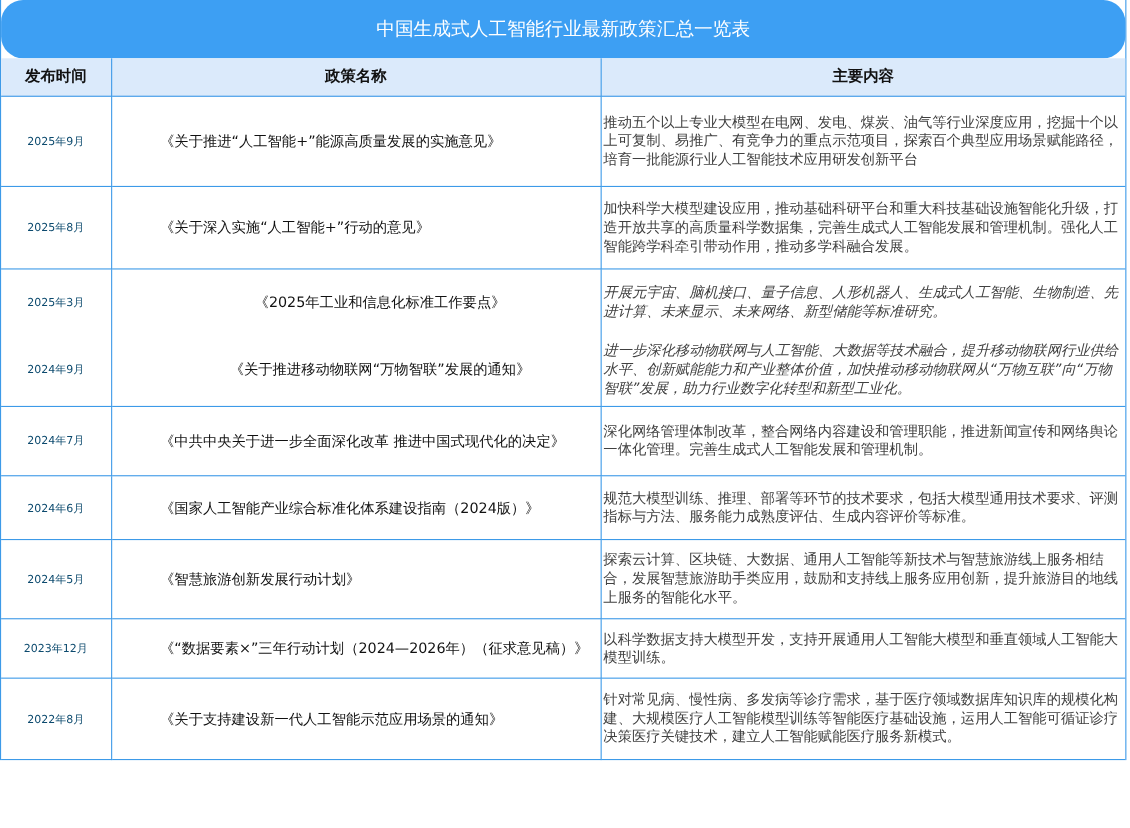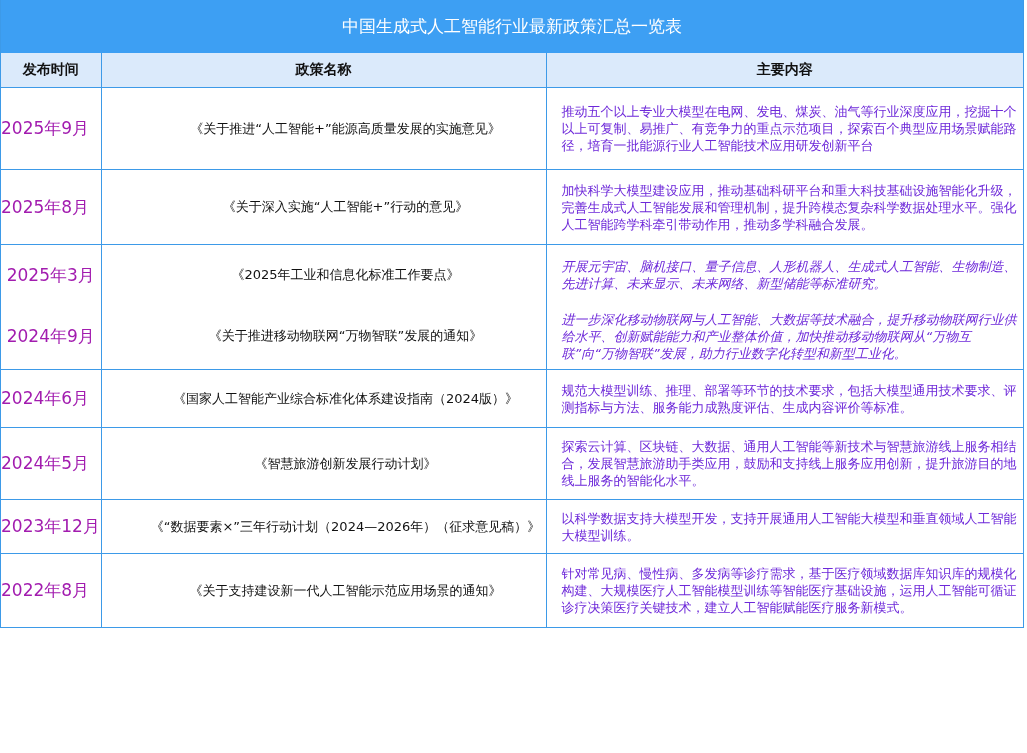--- a/index.html
+++ b/index.html
@@ -1,34 +1,34 @@
 <!DOCTYPE html>
 <html><head>
 <meta charset="utf-8">
 <style>
   html, body { margin: 0; padding: 0; background: #ffffff; }
   body { width: 1027px; height: 753px; overflow: hidden; font-family: "DejaVu Sans", "Liberation Sans", sans-serif; }
   .wrap { position: relative; width: 1024px; border-left: 1px solid #3d9ae8; border-right: 1px solid #3d9ae8; box-sizing: border-box; }
   .title-bar {
     height: 53px; background: #3d9ff3; color: #ffffff;
     display: flex; align-items: center; justify-content: center;
-    font-size: 17px; letter-spacing: 0px;
+    font-size: 17px; letter-spacing: 0px; border-radius: 20px;
   }
   table { border-collapse: collapse; width: 100%; table-layout: fixed; }
   th, td { border: 1px solid #3d9ae8; padding: 0; }
   tr.head th {
     background: #dbeafb; color: #111111; font-weight: bold;
     height: 34px; font-size: 14px; text-align: center; margin-top: 12px;
   }
   table tr:first-child th { border-top: none; }
   th:first-child, td:first-child { border-left: none; }
   th:last-child, td:last-child { border-right: none; }
-  td.date { text-align: left; font-size: 17px; color: #a21caf; }
-  td.name { text-align: center; font-size: 13px; color: #111; padding-left: 44px; }
-  td.content { text-align: left; font-size: 13px; color: #6d28d9; line-height: 17px; padding: 0 3px 0 15px; vertical-align: middle; }
+  td.date { text-align: center; font-size: 10px; color: #0c4a6e; }
+  td.name { text-align: left; font-size: 13px; color: #111; padding-left: 44px; }
+  td.content { text-align: left; font-size: 13px; color: #404040; line-height: 17px; padding: 0 3px 0 2px; vertical-align: middle; }
   .sub { display: flex; align-items: center; justify-content: center; }
   .sub-content { display: flex; align-items: center; font-style: italic; }
   .col1 { width: 100px; }
   .col2 { width: 445px; }
 </style>
 </head>
 <body>
 
 <div class="wrap">
   <div class="title-bar">中国生成式人工智能行业最新政策汇总一览表</div>
@@ -48,38 +48,43 @@
 
     <tr style="height:82px">
       <td class="date">2025年9月</td>
       <td class="name">《关于推进“人工智能+”能源高质量发展的实施意见》</td>
       <td class="content">推动五个以上专业大模型在电网、发电、煤炭、油气等行业深度应用，挖掘十个以上可复制、易推广、有竞争力的重点示范项目，探索百个典型应用场景赋能路径，培育一批能源行业人工智能技术应用研发创新平台</td>
     </tr>
 
     <tr style="height:75px">
       <td class="date">2025年8月</td>
       <td class="name">《关于深入实施“人工智能+”行动的意见》</td>
-      <td class="content">加快科学大模型建设应用，推动基础科研平台和重大科技基础设施智能化升级，完善生成式人工智能发展和管理机制，提升跨模态复杂科学数据处理水平。强化人工智能跨学科牵引带动作用，推动多学科融合发展。</td>
+      <td class="content">加快科学大模型建设应用，推动基础科研平台和重大科技基础设施智能化升级，打造开放共享的高质量科学数据集，完善生成式人工智能发展和管理机制。强化人工智能跨学科牵引带动作用，推动多学科融合发展。</td>
     </tr>
 
     <tr style="height:125px">
       <td class="date">
         <div class="sub" style="height:58px">2025年3月</div>
         <div class="sub" style="height:64px">2024年9月</div>
       </td>
       <td class="name">
         <div class="sub" style="height:58px">《2025年工业和信息化标准工作要点》</div>
         <div class="sub" style="height:64px">《关于推进移动物联网“万物智联”发展的通知》</div>
       </td>
       <td class="content">
         <div class="sub-content" style="height:58px">开展元宇宙、脑机接口、量子信息、人形机器人、生成式人工智能、生物制造、先进计算、未来显示、未来网络、新型储能等标准研究。</div>
         <div class="sub-content" style="height:64px">进一步深化移动物联网与人工智能、大数据等技术融合，提升移动物联网行业供给水平、创新赋能能力和产业整体价值，加快推动移动物联网从“万物互联”向“万物智联”发展，助力行业数字化转型和新型工业化。</div>
       </td>
     </tr>
 
+    <tr style="height:63px">
+      <td class="date">2024年7月</td>
+      <td class="name">《中共中央关于进一步全面深化改革 推进中国式现代化的决定》</td>
+      <td class="content">深化网络管理体制改革，整合网络内容建设和管理职能，推进新闻宣传和网络舆论一体化管理。完善生成式人工智能发展和管理机制。</td>
+    </tr>
 
     <tr style="height:58px">
       <td class="date">2024年6月</td>
       <td class="name">《国家人工智能产业综合标准化体系建设指南（2024版）》</td>
       <td class="content">规范大模型训练、推理、部署等环节的技术要求，包括大模型通用技术要求、评测指标与方法、服务能力成熟度评估、生成内容评价等标准。</td>
     </tr>
 
     <tr style="height:72px">
       <td class="date">2024年5月</td>
       <td class="name">《智慧旅游创新发展行动计划》</td>

